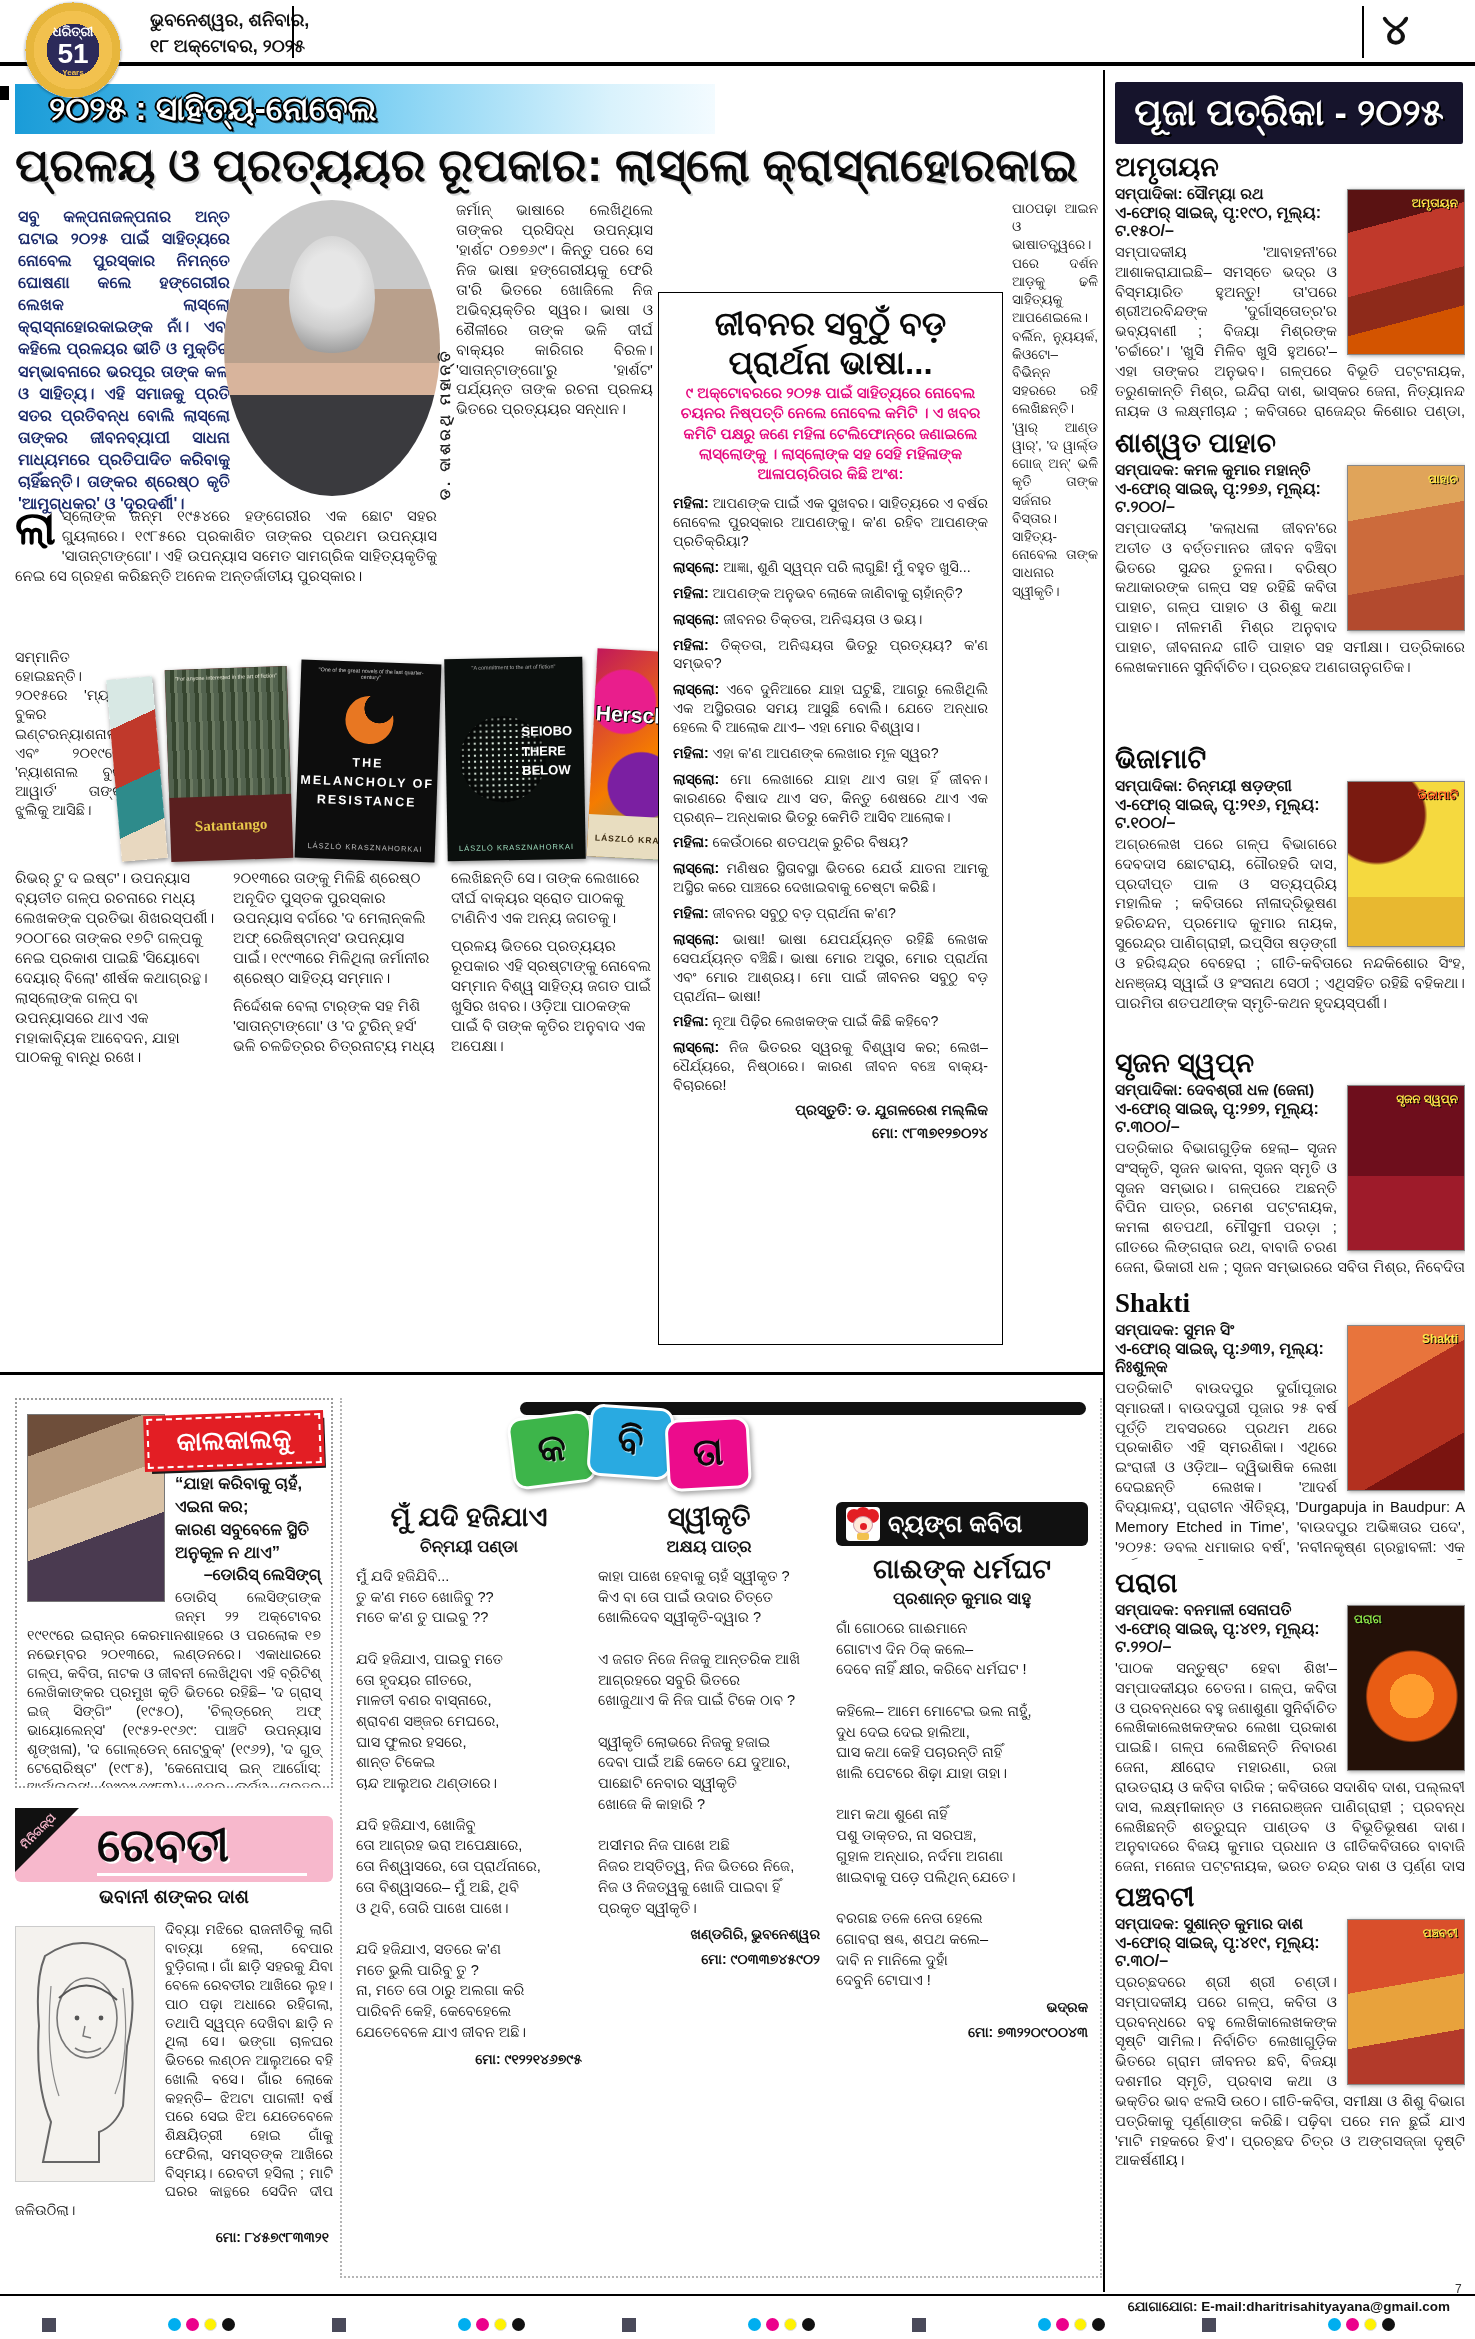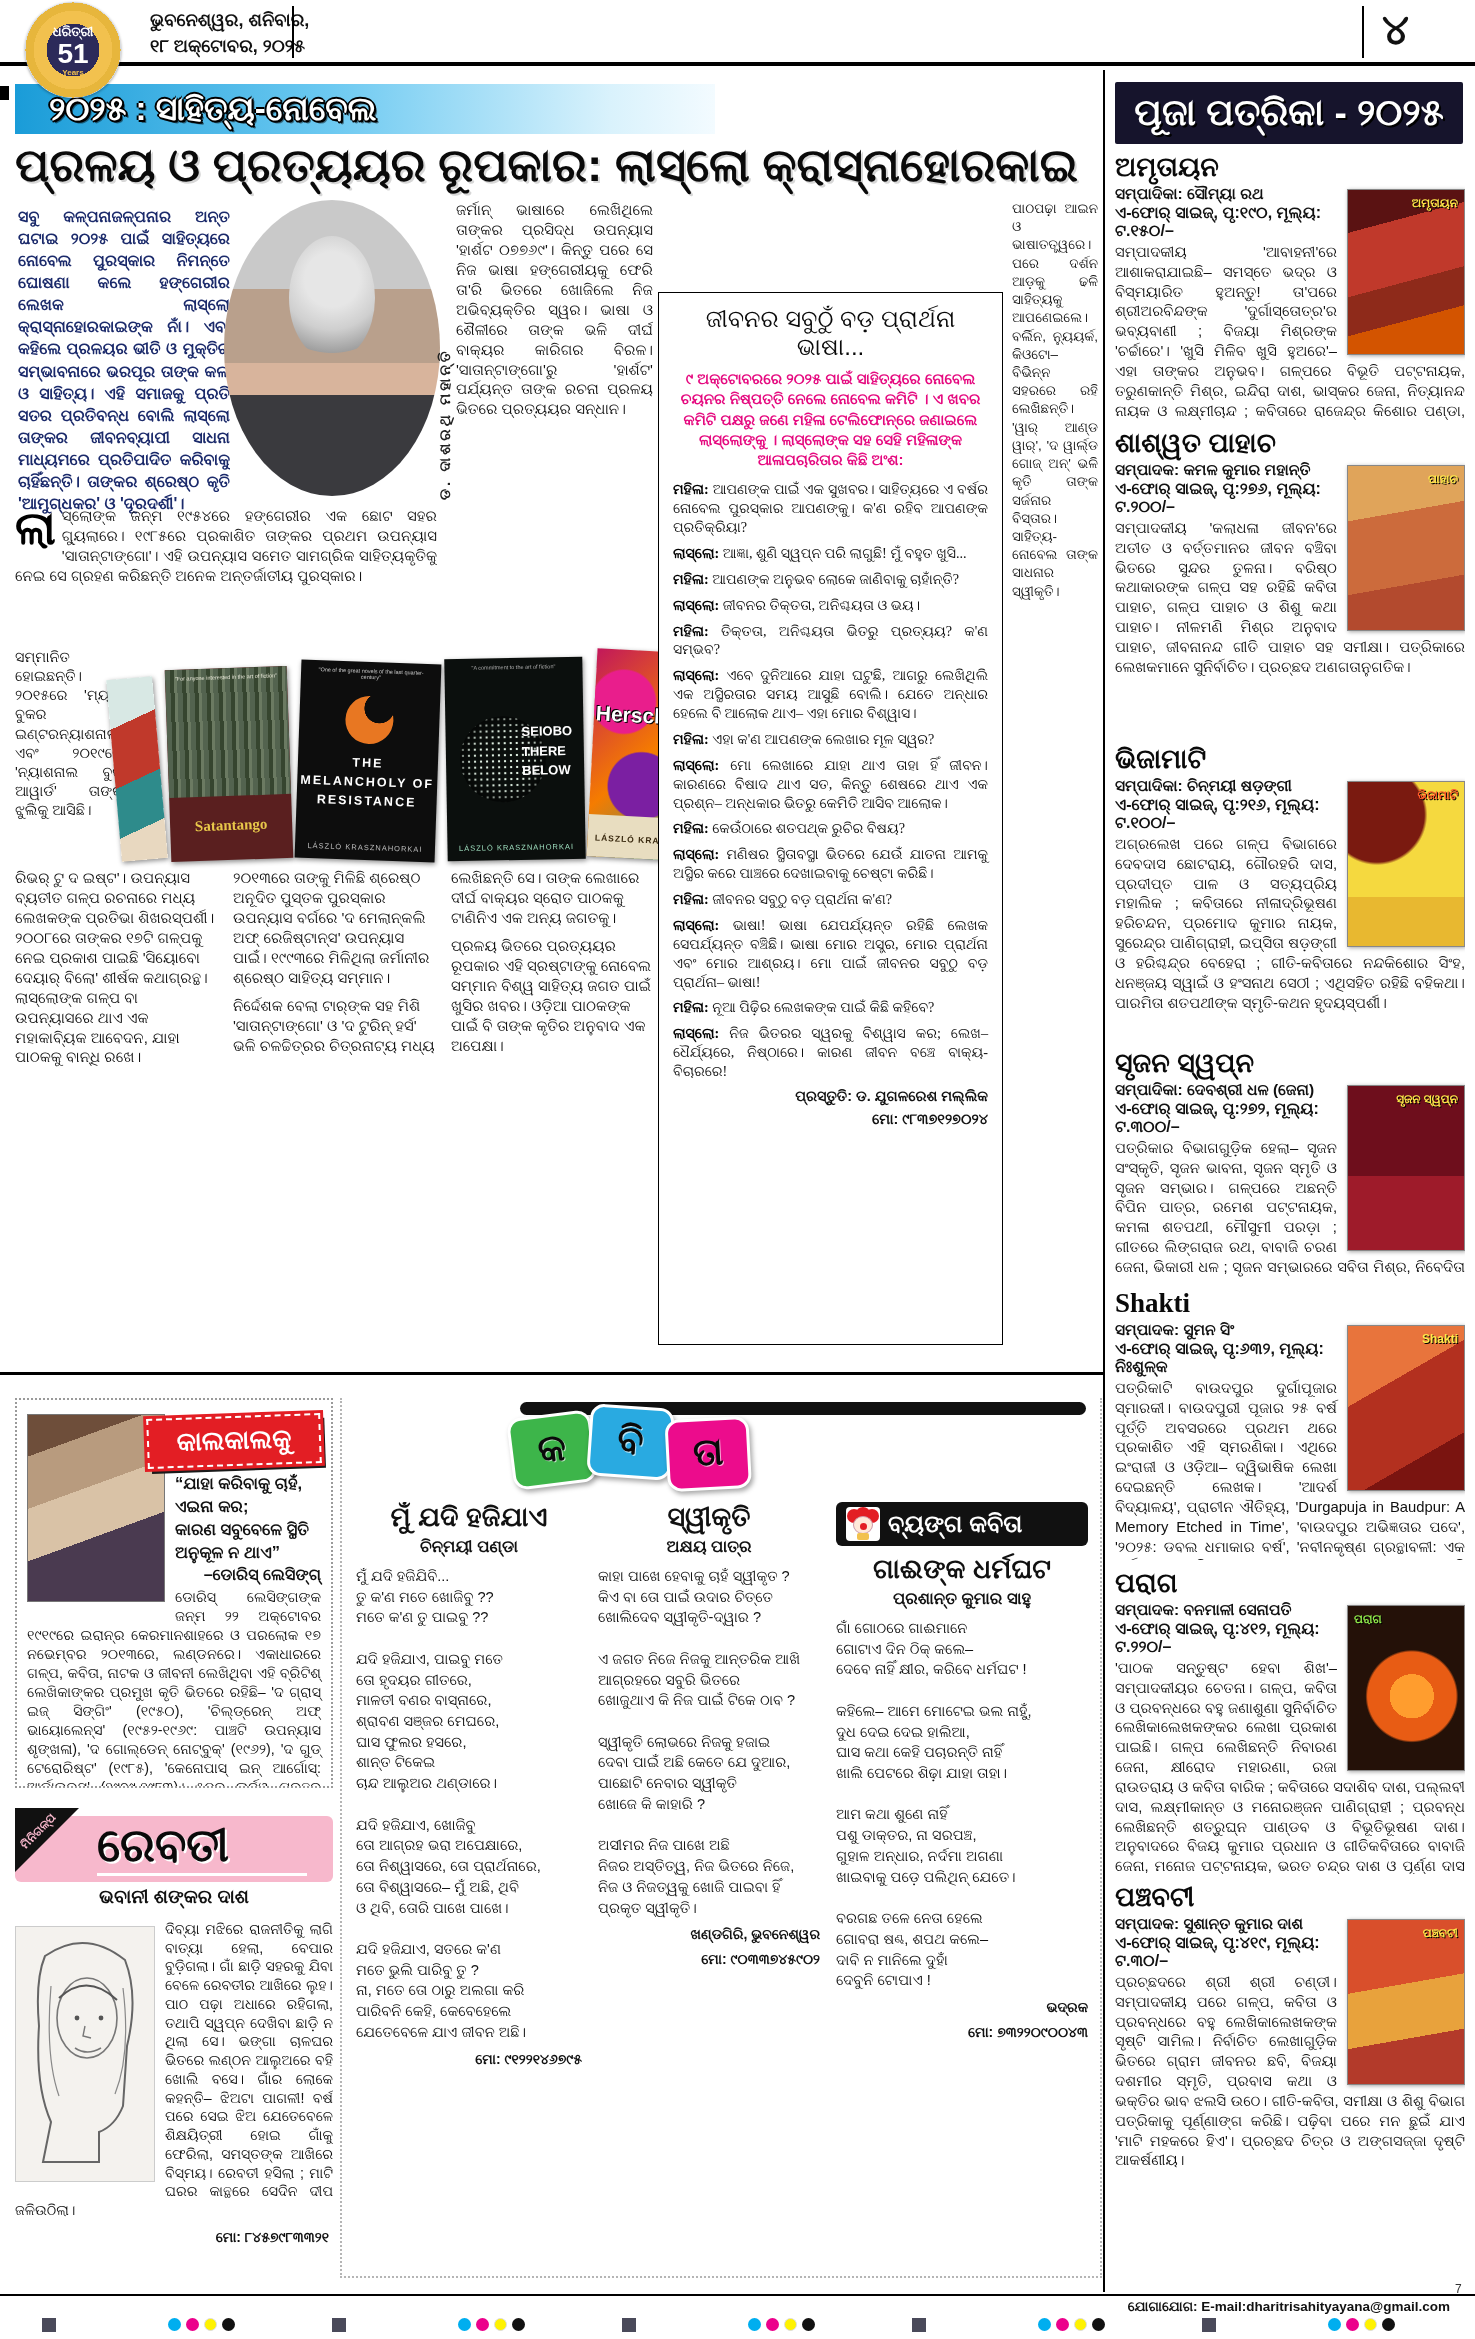--- a/index.html
+++ b/index.html
@@ -78,23 +78,23 @@
                    radial-gradient(circle at 60% 40%,#4caf50 0 14%,transparent 15%),
                    linear-gradient(135deg,#c2185b,#f57c00 45%,#0097a7);}
   .cov5 .t{position:absolute;top:52px;width:100%;text-align:center;color:#fff;font-size:21px;font-weight:900;
            text-shadow:1px 1px 0 #000,-1px -1px 0 #000;line-height:1.2;}
   .cov5 .band{position:absolute;bottom:0;left:0;right:0;height:42px;background:#e8ddc0;}
   .cov5 .a{position:absolute;bottom:14px;width:100%;text-align:center;color:#3a2a10;font-size:8.5px;font-weight:bold;letter-spacing:1px;}
 
   
   .ibox{left:658px;top:292px;width:345px;height:1053px;border:1.6px solid #000;box-sizing:border-box;
         padding:12px 14px;overflow:hidden;background:#fff;}
-  .ibox .t{font-size:24px;font-weight:400;text-align:center;color:#0a0a0a;margin-bottom:8px;}
+  .ibox .t{font-size:33px;font-weight:700;text-align:center;color:#0a0a0a;}
   .ibox .intro{font-size:15px;font-weight:bold;color:#e5097f;text-align:center;line-height:1.35;margin-bottom:10px;}
-  .qa{font-size:14.2px;line-height:1.33;margin:0 0 7px 0;text-align:justify;font-family:Liberation Serif, serif;}
+  .qa{font-size:14.2px;line-height:1.33;margin:0 0 7px 0;text-align:justify;}
   .qa b{color:#000;}
   .icredit{font-size:14.5px;font-weight:bold;text-align:right;margin-top:6px;}
 
   .main-bottom-rule{left:0;top:1372px;width:1103px;height:3px;background:#000;}
 
   
   .sb-rule{left:1103px;top:70px;width:2px;height:2222px;background:#000;}
   .pp-head{left:1115px;top:82px;width:348px;height:62px;background:#16142c;border-radius:2px;
            color:#fff;font-size:37px;font-weight:900;text-align:center;line-height:62px;
            text-shadow:2px 2px 0 #000;}

